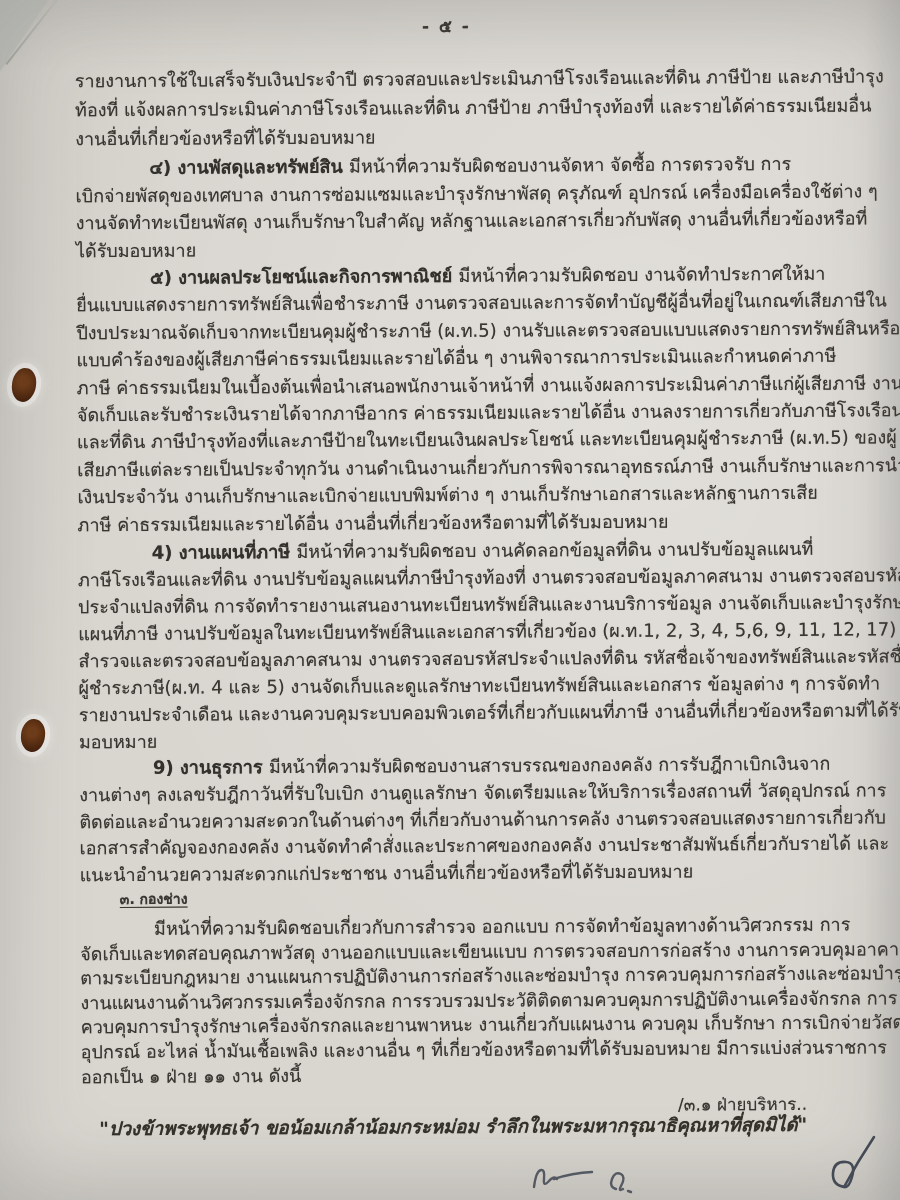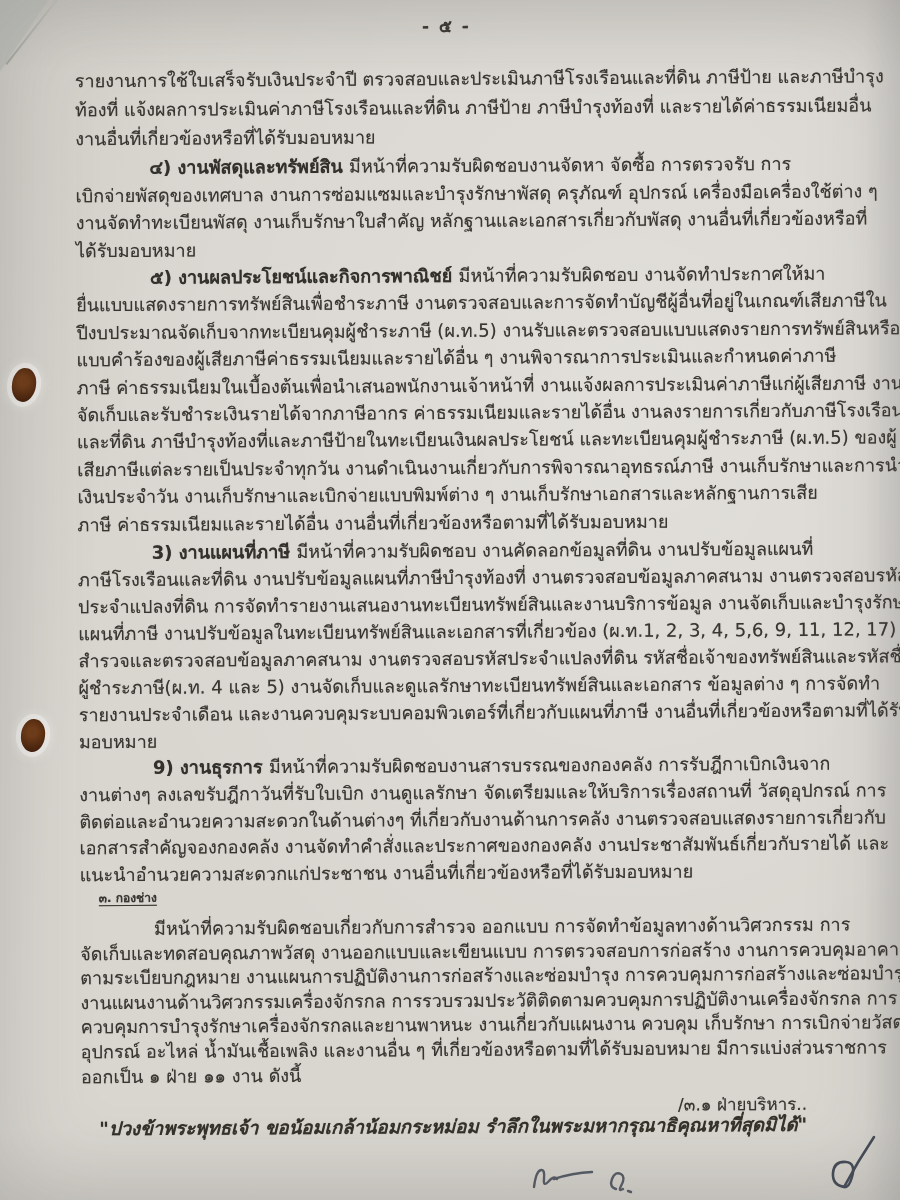--- a/index.html
+++ b/index.html
@@ -26,21 +26,21 @@
   .content{
     position:absolute;inset:0;color:#393631;transform:rotate(-.35deg);
     text-shadow:0 0 .7px rgba(70,64,58,.55);
   }
   .pageno{position:absolute;top:12px;left:0;width:900px;text-align:center;
     font-size:17px;font-weight:bold;letter-spacing:2px;}
   .para{position:absolute;left:78px;width:758px;font-size:18px;white-space:nowrap;}
   .line{overflow:visible;}
   .indent{display:inline-block;width:74px;}
   .para b{font-weight:bold;color:#32302b;}
-  .heading{position:absolute;left:97px;font-size:12px;font-weight:bold;
+  .heading{position:absolute;left:118px;font-size:14px;font-weight:bold;
     text-decoration:underline;text-underline-offset:3px;}
   .contnote{position:absolute;right:96px;top:1092px;font-size:17px;}
   .footer{position:absolute;top:1112px;left:0;width:900px;text-align:center;
     font-size:18.5px;font-weight:bold;font-style:italic;color:#343129;}
   .hole{position:absolute;border-radius:50% 48% 52% 50%;
     background:radial-gradient(circle at 45% 40%, #6e3a16 20%, #4a220a 70%, #35170a);
     box-shadow:0 0 0 5px rgba(244,243,240,.55), 0 0 9px 7px rgba(244,243,240,.35);}
   .hole1{left:12px;top:368px;width:24px;height:34px;transform:rotate(8deg);}
   .hole2{left:21px;top:719px;width:24px;height:33px;transform:rotate(6deg);}
   svg.pen{position:absolute;}
@@ -77,21 +77,21 @@
       <div class="line">แบบคำร้องของผู้เสียภาษีค่าธรรมเนียมและรายได้อื่น ๆ    งานพิจารณาการประเมินและกำหนดค่าภาษี</div>
       <div class="line">ภาษี ค่าธรรมเนียมในเบื้องต้นเพื่อนำเสนอพนักงานเจ้าหน้าที่ งานแจ้งผลการประเมินค่าภาษีแก่ผู้เสียภาษี งาน</div>
       <div class="line">จัดเก็บและรับชำระเงินรายได้จากภาษีอากร ค่าธรรมเนียมและรายได้อื่น งานลงรายการเกี่ยวกับภาษีโรงเรือน</div>
       <div class="line">และที่ดิน ภาษีบำรุงท้องที่และภาษีป้ายในทะเบียนเงินผลประโยชน์ และทะเบียนคุมผู้ชำระภาษี (ผ.ท.5) ของผู้</div>
       <div class="line">เสียภาษีแต่ละรายเป็นประจำทุกวัน งานดำเนินงานเกี่ยวกับการพิจารณาอุทธรณ์ภาษี งานเก็บรักษาและการนำส่ง</div>
       <div class="line">เงินประจำวัน งานเก็บรักษาและเบิกจ่ายแบบพิมพ์ต่าง ๆ งานเก็บรักษาเอกสารและหลักฐานการเสีย</div>
       <div class="line">ภาษี ค่าธรรมเนียมและรายได้อื่น งานอื่นที่เกี่ยวข้องหรือตามที่ได้รับมอบหมาย</div>
     </div>
 
   <div class="para" style="top:537px;line-height:27px;">
-      <div class="line"><span class="indent"></span><b>3) งานแผนที่ภาษี </b>มีหน้าที่ความรับผิดชอบ งานคัดลอกข้อมูลที่ดิน งานปรับข้อมูลแผนที่</div>
+      <div class="line"><span class="indent"></span><b>4) งานแผนที่ภาษี </b>มีหน้าที่ความรับผิดชอบ งานคัดลอกข้อมูลที่ดิน งานปรับข้อมูลแผนที่</div>
       <div class="line">ภาษีโรงเรือนและที่ดิน งานปรับข้อมูลแผนที่ภาษีบำรุงท้องที่ งานตรวจสอบข้อมูลภาคสนาม งานตรวจสอบรหัส</div>
       <div class="line">ประจำแปลงที่ดิน การจัดทำรายงานเสนองานทะเบียนทรัพย์สินและงานบริการข้อมูล งานจัดเก็บและบำรุงรักษา</div>
       <div class="line">แผนที่ภาษี งานปรับข้อมูลในทะเบียนทรัพย์สินและเอกสารที่เกี่ยวข้อง (ผ.ท.1, 2, 3, 4, 5,6, 9, 11, 12, 17) งาน</div>
       <div class="line">สำรวจและตรวจสอบข้อมูลภาคสนาม งานตรวจสอบรหัสประจำแปลงที่ดิน รหัสชื่อเจ้าของทรัพย์สินและรหัสชื่อ</div>
       <div class="line">ผู้ชำระภาษี(ผ.ท. 4 และ  5) งานจัดเก็บและดูแลรักษาทะเบียนทรัพย์สินและเอกสาร ข้อมูลต่าง ๆ การจัดทำ</div>
       <div class="line">รายงานประจำเดือน และงานควบคุมระบบคอมพิวเตอร์ที่เกี่ยวกับแผนที่ภาษี งานอื่นที่เกี่ยวข้องหรือตามที่ได้รับ</div>
       <div class="line">มอบหมาย</div>
     </div>
 
   <div class="para" style="top:753px;line-height:26.8px;">

